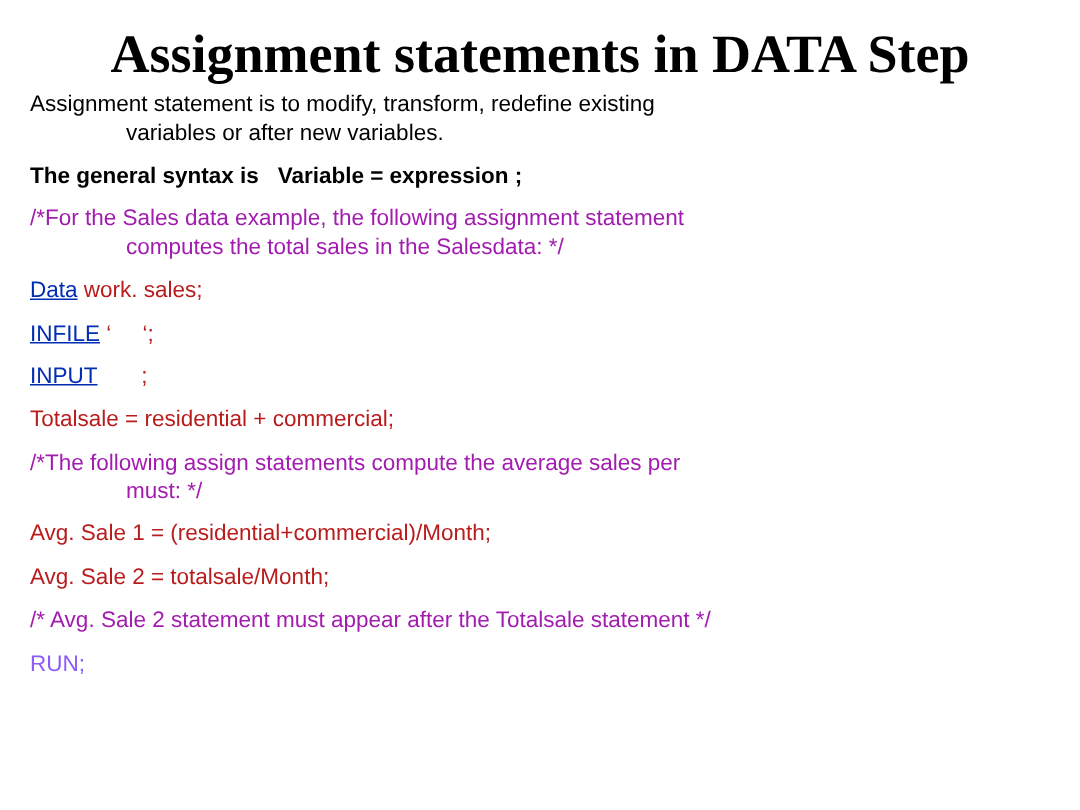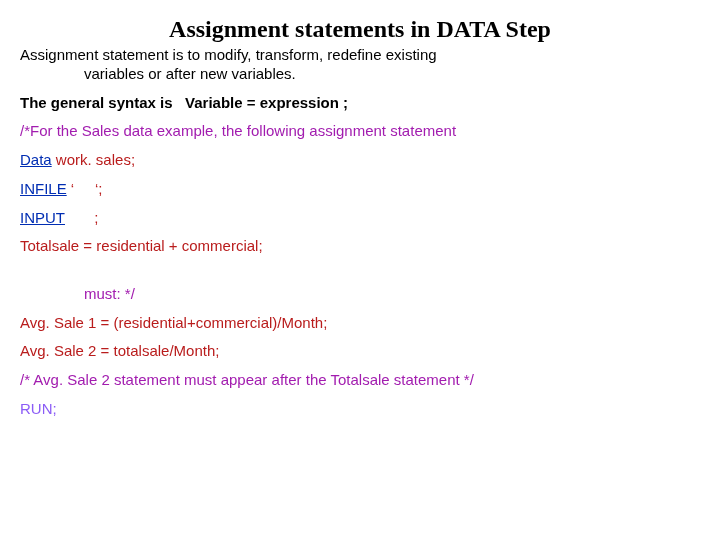--- a/index.html
+++ b/index.html
@@ -10,21 +10,21 @@
     box-sizing: border-box;
     font-family: Verdana, Geneva, sans-serif;
     color: #000;
     background: #fff;
     font-size: 15px;
     line-height: 1.25;
   }
   .title {
     font-family: Georgia, "Times New Roman", serif;
     font-weight: bold;
-    font-size: 24px;
+    font-size: 36px;
     text-align: center;
     margin: 0 0 2px 0;
   }
   .para {
     margin: 0 0 10px 0;
   }
   .indent {
     padding-left: 32px;
     text-indent: -32px;
   }
@@ -46,38 +46,39 @@
   <span>Assignment statement is to modify, transform, redefine existing</span><br>
   <span class="hang">variables or after new variables.</span>
 </p>
 
 <p class="para">
   <span class="bold">The general syntax is</span><span>&nbsp;&nbsp;&nbsp;</span><span class="bold">Variable = expression ;</span>
 </p>
 
 <p class="para comment indent">
   <span>/*For the Sales data example, the following assignment statement</span><br>
+  <span class="hang">computes the total sales in the Salesdata: */</span>
 </p>
 
 <p class="para">
   <span class="kw">Data</span><span class="value"> work. sales;</span>
 </p>
 
 <p class="para">
   <span class="kw">INFILE</span><span class="value"> ‘&nbsp;&nbsp;&nbsp;&nbsp;&nbsp;‘;</span>
 </p>
 
 <p class="para">
   <span class="kw">INPUT</span><span class="value">&nbsp;&nbsp;&nbsp;&nbsp;&nbsp;&nbsp;&nbsp;;</span>
 </p>
 
 <p class="para value">Totalsale = residential + commercial;</p>
 
 <p class="para comment indent">
-  <br>
+  <span>/*The following assign statements compute the average sales per</span><br>
   <span class="hang">must: */</span>
 </p>
 
 <p class="para value">Avg. Sale 1 = (residential+commercial)/Month;</p>
 
 <p class="para value">Avg. Sale 2 = totalsale/Month;</p>
 
 <p class="para comment">/* Avg. Sale 2 statement must appear after the Totalsale statement */</p>
 
 <p class="para run">RUN;</p>

